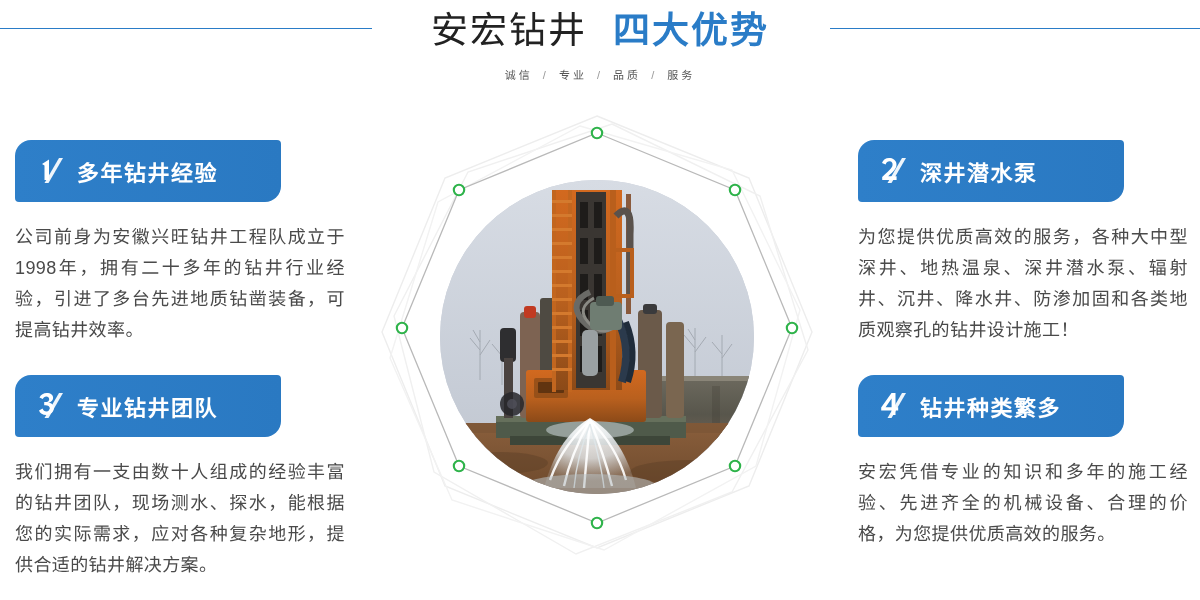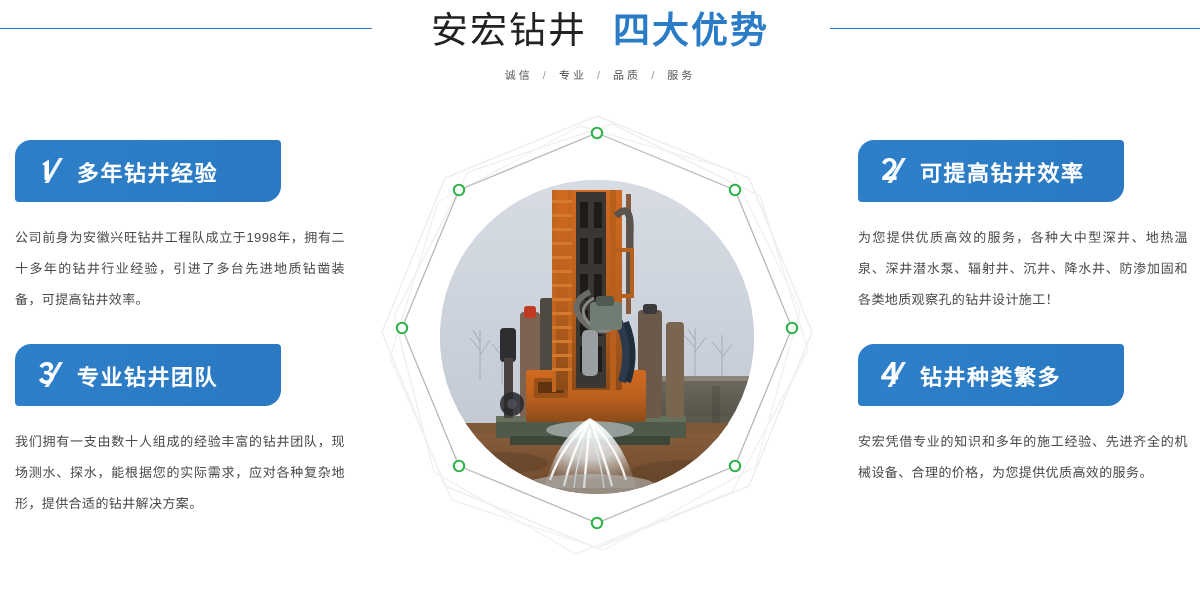--- a/index.html
+++ b/index.html
@@ -106,21 +106,21 @@
     font-size: 22px;
     font-weight: 700;
     letter-spacing: 1.5px;
     margin-left: 4px;
     white-space: nowrap;
   }
 
   .feature-body {
     margin-top: 20px;
     width: 330px;
-    font-size: 13px;
+    font-size: 18px;
     line-height: 31px;
     color: #4a4a4a;
     letter-spacing: 0.4px;
     text-align: justify;
   }
 
   
   .center-art {
     position: absolute;
     left: 380px;
@@ -199,21 +199,21 @@
   <div class="col col-right">
 
     <div class="feature">
       <div class="badge">
         <span class="badge-num">
           <svg width="42" height="42" viewBox="0 0 42 42" aria-hidden="true">
             <path d="M8 13 C9 9.5 12.5 7.6 16.2 8.1 C20.5 8.7 23.2 12 22.4 16 C21.7 19.6 18.4 22.3 14.2 26.2 L22.6 26.2 L22.6 30 L8.2 30 L8.2 27 C14 21.4 17.8 18.4 18.5 15.4 C19 13 17.7 11.3 15.6 11.3 C13.7 11.3 12.4 12.4 11.6 14.4 Z" fill="#ffffff"></path>
             <path d="M32 8 L17.5 33 L13.5 33 L28 8 Z" fill="#ffffff" opacity="0.92"></path>
           </svg>
         </span>
-        <span class="badge-title">可提高钻井效率</span>
+        <span class="badge-title">深井潜水泵</span>
       </div>
       <div class="feature-body">为您提供优质高效的服务，各种大中型深井、地热温泉、深井潜水泵、辐射井、沉井、降水井、防渗加固和各类地质观察孔的钻井设计施工！</div>
     </div>
 
     <div class="feature">
       <div class="badge">
         <span class="badge-num">
           <svg width="42" height="42" viewBox="0 0 42 42" aria-hidden="true">
             <path d="M17.5 8 L21.5 8 L21.5 22.3 L24.2 22.3 L24.2 25.6 L21.5 25.6 L21.5 30 L17.6 30 L17.6 25.6 L7.2 25.6 L7.2 22.6 Z M17.6 22.3 L17.6 13.4 L11.6 22.3 Z" fill="#ffffff"></path>
             <path d="M32 8 L17.5 33 L13.5 33 L28 8 Z" fill="#ffffff" opacity="0.92"></path>

